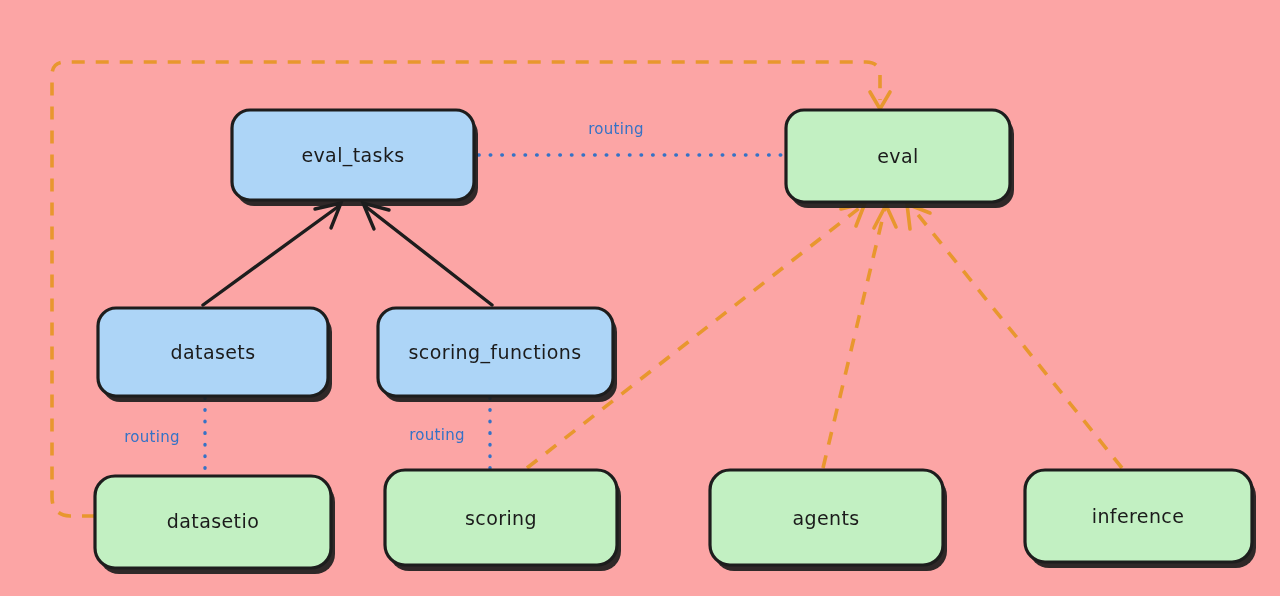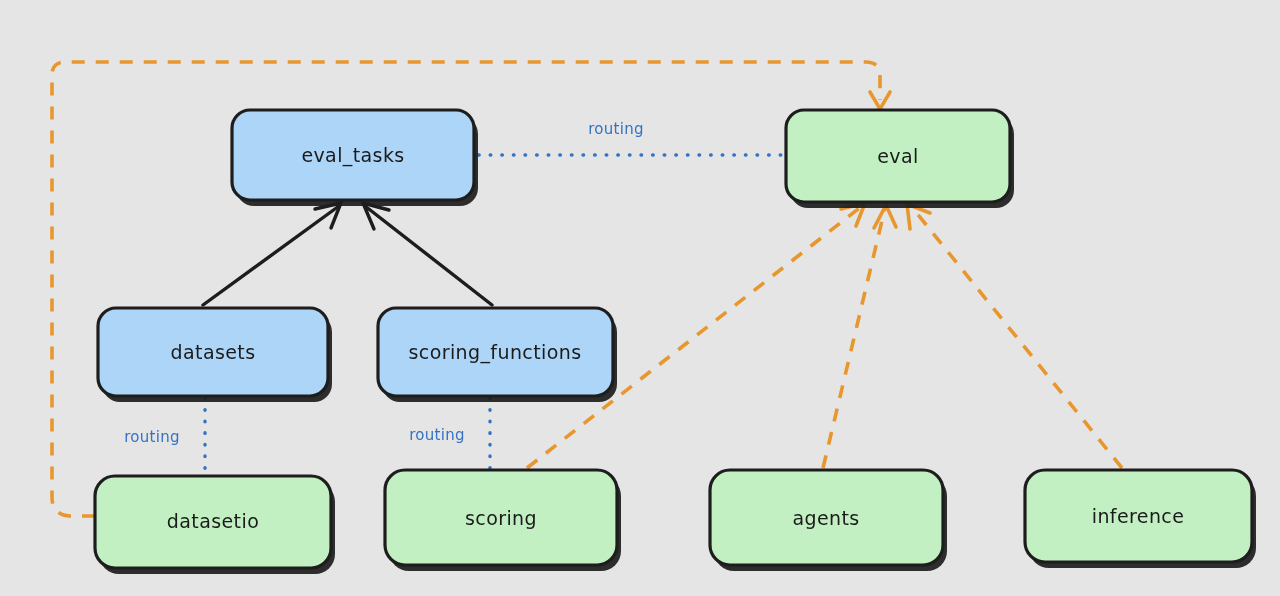--- a/index.html
+++ b/index.html
@@ -8,21 +8,21 @@
     padding: 0;
     background: #ffffff;
   }
   body {
     font-family: "DejaVu Sans", sans-serif;
   }
   #canvas {
     position: relative;
     width: 1280px;
     height: 596px;
-    background: #e5e5e5;
+    background: #fca5a5;
     overflow: hidden;
   }
   #diagram-svg {
     position: absolute;
     top: 0;
     left: 0;
     width: 1280px;
     height: 596px;
   }
   .node-label {

